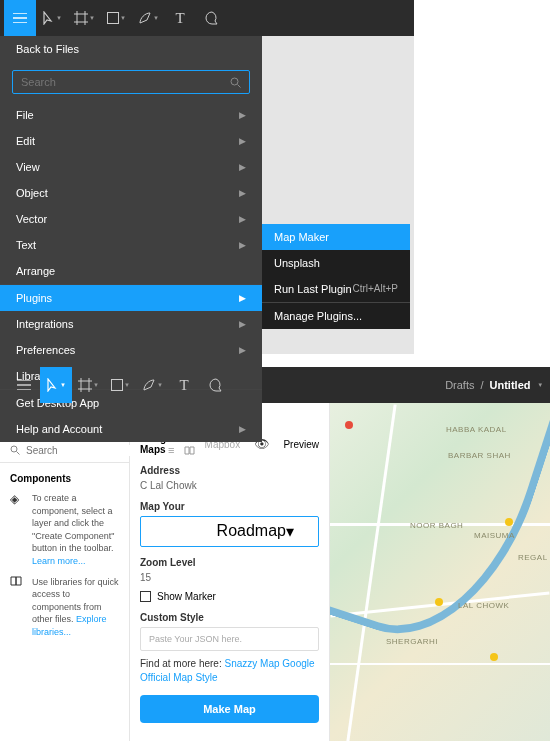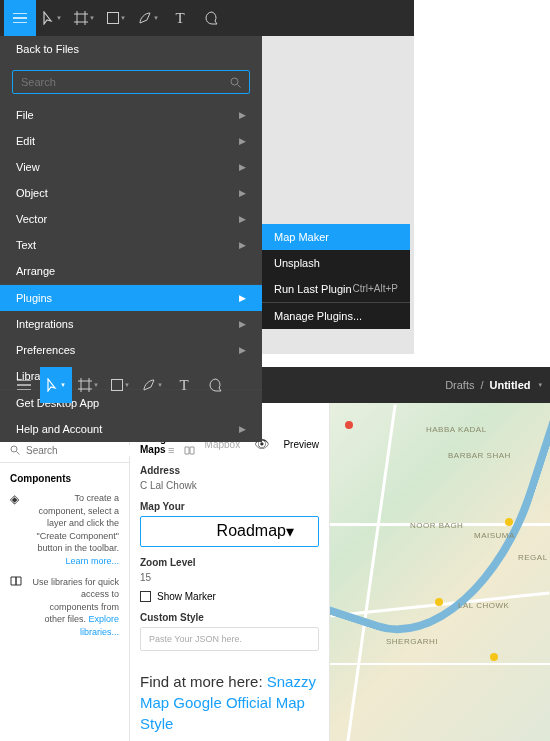--- a/index.html
+++ b/index.html
@@ -42,38 +42,38 @@
 .page-sel { margin-left: auto; cursor: pointer; }
 .lsearch { display: flex; align-items: center; padding: 6px 10px; border-bottom: 1px solid #e5e5e5; gap: 6px; }
 .lsearch input { border: none; flex: 1; font-size: 10px; outline: none; }
 .lsearch-ic { color: #888; font-size: 10px; }
 .mini-ic { color: #999; font-size: 11px; margin-left: 4px; }
 
 .comp-section { padding: 10px; }
 .comp-title { font-size: 10px; font-weight: 600; margin-bottom: 8px; }
 .comp-row { display: flex; gap: 8px; margin-bottom: 8px; }
 .comp-ic { font-size: 12px; color: #333; flex-shrink: 0; width: 14px; }
-.comp-txt { font-size: 9px; color: #555; line-height: 1.4; text-align: right; }
+.comp-txt { font-size: 9px; color: #555; line-height: 1.4; }
 .comp-link { color: #18a0fb; cursor: pointer; }
 
 .bot-mid { width: 200px; border-right: 1px solid #e5e5e5; padding: 8px 10px; overflow: auto; }
 .plugin-title { font-size: 11px; font-weight: 600; margin-bottom: 10px; }
 .map-tabs { display: flex; gap: 14px; font-size: 10px; margin-bottom: 10px; align-items: center; }
 .map-tab { color: #aaa; cursor: pointer; }
 .map-tab.active { color: #000; font-weight: 600; }
 .eye-ic { margin-left: auto; color: #333; font-size: 12px; }
 .preview-lbl { font-size: 10px; }
 
 .field-lbl { font-size: 10px; font-weight: 600; color: #333; margin: 10px 0 4px; }
 .field-val { font-size: 10px; color: #666; }
 .select-box { border: 1px solid #18a0fb; border-radius: 2px; padding: 5px 24px; display: flex; justify-content: flex-end; font-size: 16px; cursor: pointer; }
 .chk-row { display: flex; align-items: center; gap: 6px; font-size: 10px; margin-top: 8px; }
 .chk { width: 11px; height: 11px; border: 1px solid #333; }
 .cs-input { border: 1px solid #ddd; border-radius: 2px; padding: 6px 8px; font-size: 9px; color: #aaa; margin-top: 4px; }
-.cs-note { font-size: 15px; color: #333; margin-top: 20px; line-height: 1.4; }
+.cs-note { font-size: 10px; color: #333; margin-top: 6px; line-height: 1.4; }
 .make-btn { background: #18a0fb; color: #fff; border: none; border-radius: 4px; padding: 8px; width: 100%; font-size: 11px; font-weight: 600; margin-top: 10px; cursor: pointer; }
 
 .bot-map { flex: 1; background: linear-gradient(135deg,#e8f0e0 0%,#d4e8d0 30%,#f0ead0 60%,#e0e8d8 100%); position: relative; overflow: hidden; }
 .river { position: absolute; width: 180px; height: 300px; border: 8px solid #7bb8d9; border-left: none; border-top: none; border-radius: 0 0 60% 0; top: -60px; left: 20px; transform: rotate(18deg); }
 .ml { position: absolute; font-size: 8px; color: #8a8a6a; text-transform: uppercase; letter-spacing: 0.5px; }
 .road { position: absolute; background: #fff; }
 .pin { position: absolute; width: 8px; height: 8px; background: #f5c518; border-radius: 50%; }
 
 svg { display: block; }
 </style>
@@ -319,21 +319,21 @@
       <div class="cs-note"><span>Find at more here: </span><span class="comp-link">Snazzy Map</span> <span class="comp-link">Google Official Map Style</span></div>
       <button class="make-btn">Make Map</button>
     </div>
 
     <div class="bot-map">
       <div class="road" style="top:0;left:40px;width:3px;height:340px;transform:rotate(8deg)"></div>
       <div class="road" style="top:120px;left:0;width:220px;height:3px"></div>
       <div class="road" style="top:200px;left:0;width:220px;height:3px;transform:rotate(-6deg)"></div>
       <div class="road" style="top:260px;left:0;width:220px;height:2px"></div>
       <div class="river"></div>
-      <div class="ml" style="top:22px;left:96px">HABBA KADAL</div>
+      <div class="ml" style="top:22px;left:116px">HABBA KADAL</div>
       <div class="ml" style="top:48px;left:118px">BARBAR SHAH</div>
       <div class="ml" style="top:118px;left:80px">NOOR BAGH</div>
       <div class="ml" style="top:128px;left:144px">MAISUMA</div>
       <div class="ml" style="top:150px;left:188px">REGAL</div>
       <div class="ml" style="top:198px;left:128px">LAL CHOWK</div>
       <div class="ml" style="top:234px;left:56px">SHERGARHI</div>
       <div class="pin" style="top:115px;left:175px"></div>
       <div class="pin" style="top:195px;left:105px"></div>
       <div class="pin" style="top:250px;left:160px"></div>
       <div class="pin" style="top:18px;left:15px;background:#e74c3c"></div>

